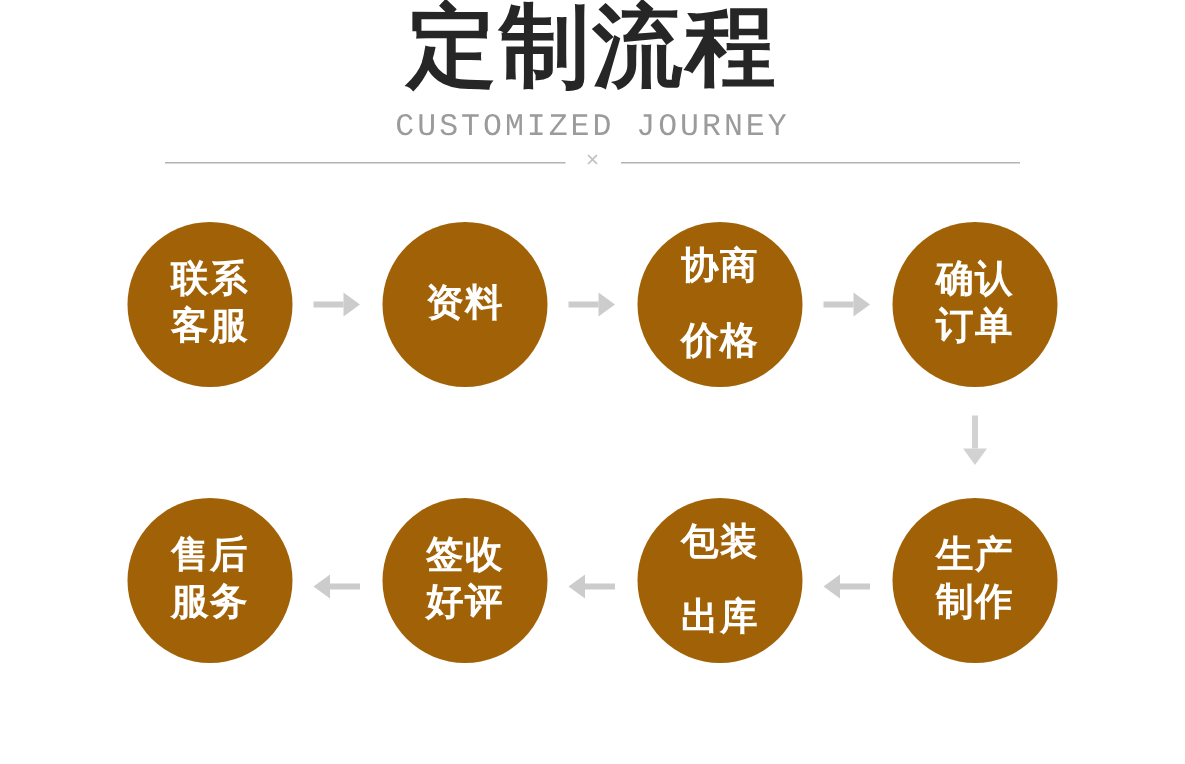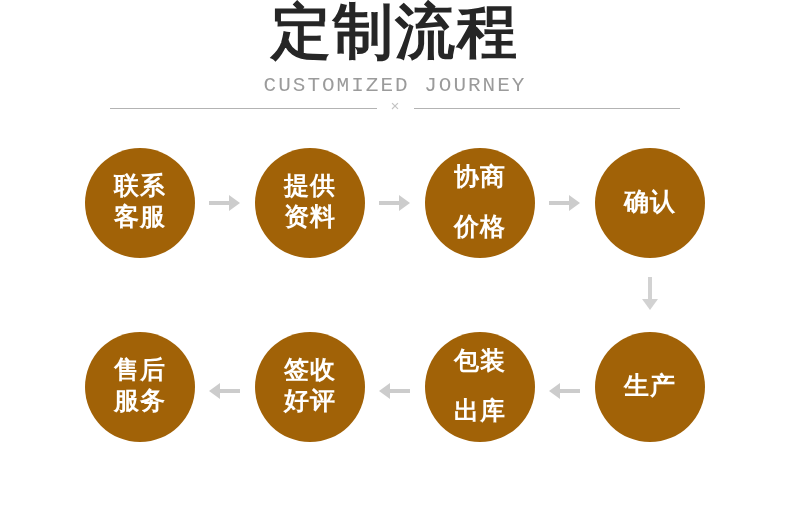--- a/index.html
+++ b/index.html
@@ -74,29 +74,29 @@
     <span class="line"></span>
     <span class="x-mark">×</span>
     <span class="line"></span>
   </div>
 
   <div class="circle row1 pos0">
     <span>联系</span>
     <span>客服</span>
   </div>
   <div class="circle row1 pos1">
-    <span>提供</span>
     <span>资料</span>
   </div>
   <div class="circle row1 pos2">
     <span>协商</span>
     <span>价格</span>
   </div>
   <div class="circle row1 pos3">
     <span>确认</span>
+    <span>订单</span>
   </div>
 
   <div class="harrow arow1 apos0">
     <span class="stem"></span>
       <span class="head-right"></span>
   </div>
   <div class="harrow arow1 apos1">
     <span class="stem"></span>
       <span class="head-right"></span>
   </div>
@@ -117,20 +117,21 @@
   <div class="circle row2 pos1">
     <span>签收</span>
     <span>好评</span>
   </div>
   <div class="circle row2 pos2">
     <span>包装</span>
     <span>出库</span>
   </div>
   <div class="circle row2 pos3">
     <span>生产</span>
+    <span>制作</span>
   </div>
 
   <div class="harrow arow2 apos0">
     <span class="head-left"></span>
       <span class="stem"></span>
   </div>
   <div class="harrow arow2 apos1">
     <span class="head-left"></span>
       <span class="stem"></span>
   </div>

